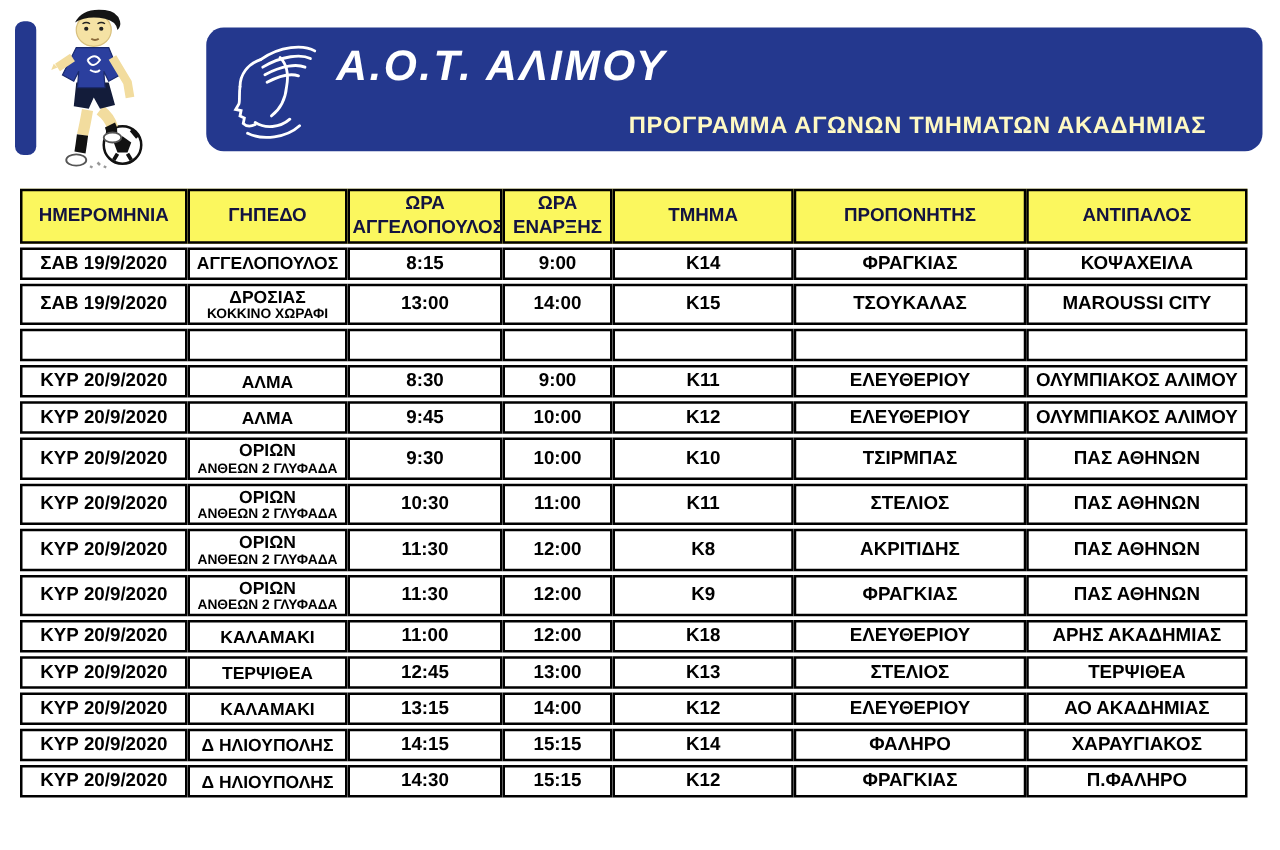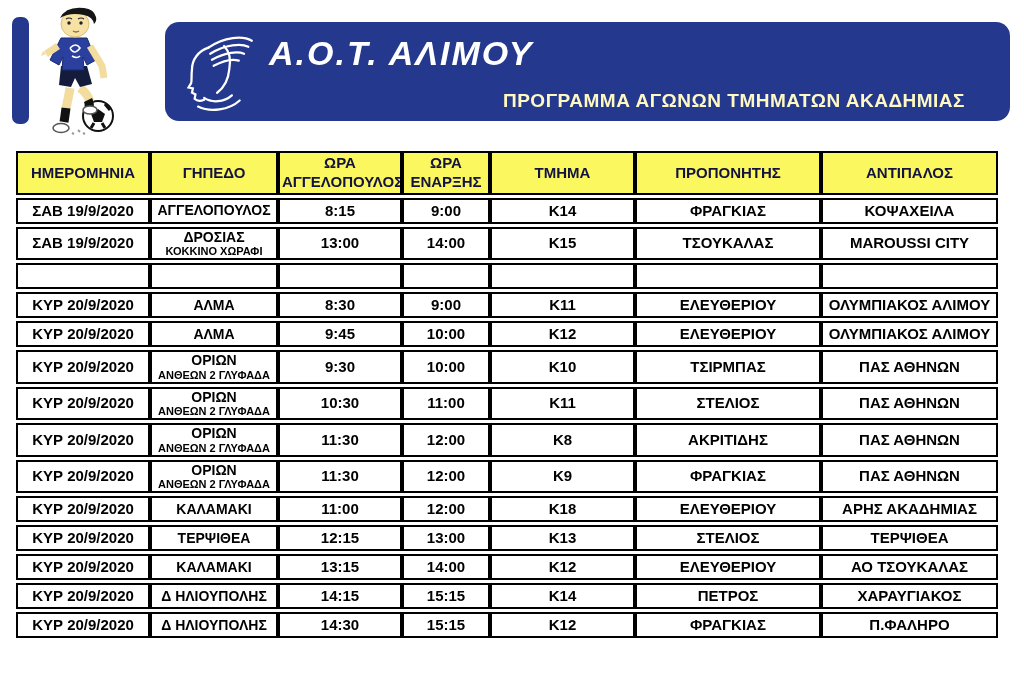--- a/index.html
+++ b/index.html
@@ -241,48 +241,48 @@
             <td class="c-team">Κ18</td>
             <td class="c-coach">ΕΛΕΥΘΕΡΙΟΥ</td>
             <td class="c-opp">ΑΡΗΣ ΑΚΑΔΗΜΙΑΣ</td>
           </tr>
           <tr>
             <td class="c-date">ΚΥΡ 20/9/2020</td>
             <td class="c-venue">
               <span class="venue-main">ΤΕΡΨΙΘΕΑ</span>
               <span class="venue-note"></span>
             </td>
-            <td class="c-meet">12:15</td>
+            <td class="c-meet">12:45</td>
             <td class="c-start">13:00</td>
             <td class="c-team">Κ13</td>
             <td class="c-coach">ΣΤΕΛΙΟΣ</td>
             <td class="c-opp">ΤΕΡΨΙΘΕΑ</td>
           </tr>
           <tr>
             <td class="c-date">ΚΥΡ 20/9/2020</td>
             <td class="c-venue">
               <span class="venue-main">ΚΑΛΑΜΑΚΙ</span>
               <span class="venue-note"></span>
             </td>
             <td class="c-meet">13:15</td>
             <td class="c-start">14:00</td>
             <td class="c-team">Κ12</td>
             <td class="c-coach">ΕΛΕΥΘΕΡΙΟΥ</td>
-            <td class="c-opp">ΑΟ ΤΣΟΥΚΑΛΑΣ</td>
+            <td class="c-opp">ΑΟ ΑΚΑΔΗΜΙΑΣ</td>
           </tr>
           <tr>
             <td class="c-date">ΚΥΡ 20/9/2020</td>
             <td class="c-venue">
               <span class="venue-main">Δ ΗΛΙΟΥΠΟΛΗΣ</span>
               <span class="venue-note"></span>
             </td>
             <td class="c-meet">14:15</td>
             <td class="c-start">15:15</td>
             <td class="c-team">Κ14</td>
-            <td class="c-coach">ΠΕΤΡΟΣ</td>
+            <td class="c-coach">ΦΑΛΗΡΟ</td>
             <td class="c-opp">ΧΑΡΑΥΓΙΑΚΟΣ</td>
           </tr>
           <tr>
             <td class="c-date">ΚΥΡ 20/9/2020</td>
             <td class="c-venue">
               <span class="venue-main">Δ ΗΛΙΟΥΠΟΛΗΣ</span>
               <span class="venue-note"></span>
             </td>
             <td class="c-meet">14:30</td>
             <td class="c-start">15:15</td>

